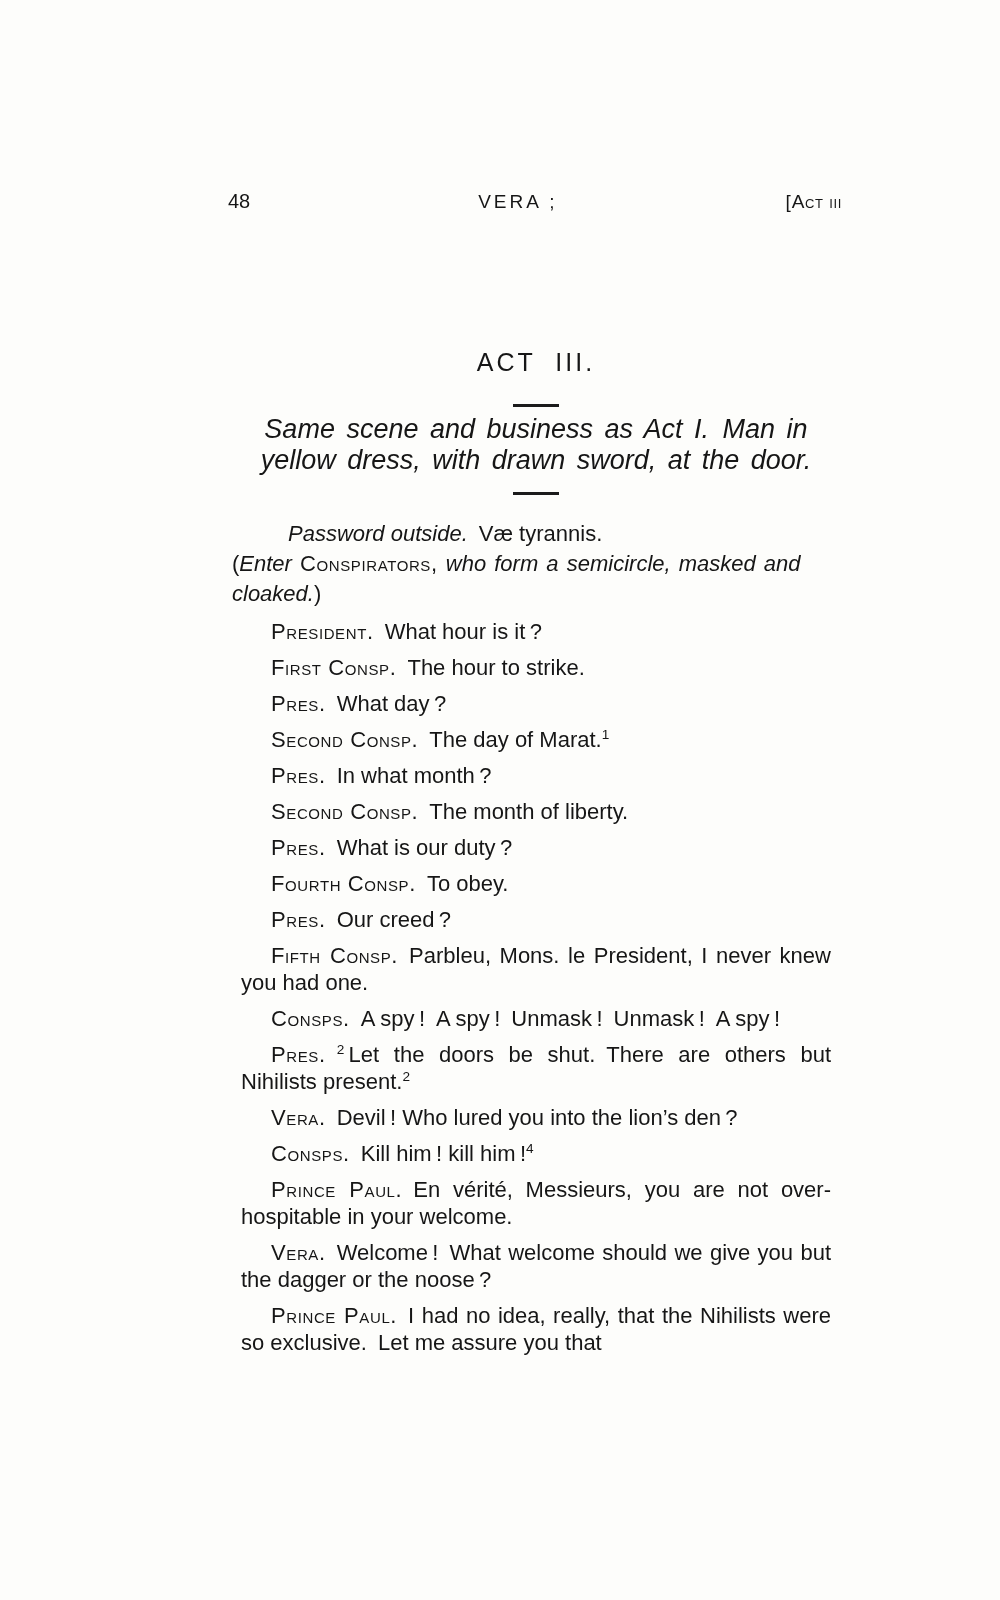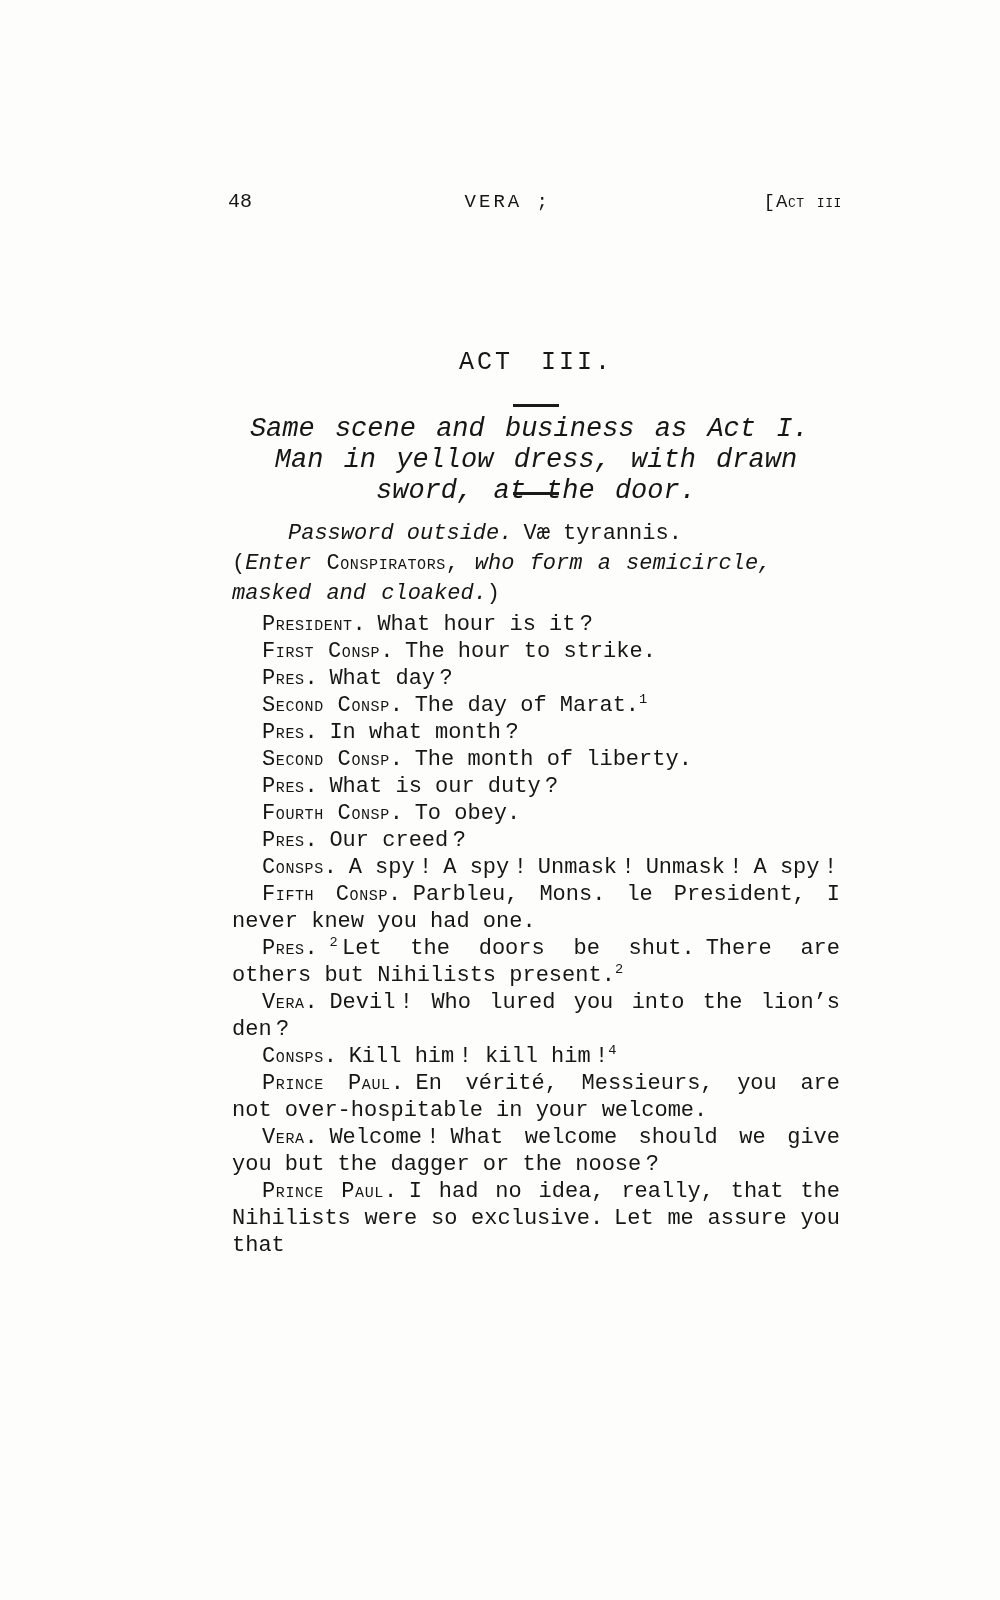--- a/index.html
+++ b/index.html
@@ -1,21 +1,21 @@
 <!DOCTYPE html>
 <html><head>
 <meta charset="utf-8">
 <style>
   html, body { margin: 0; padding: 0; }
   .page {
     position: relative;
     width: 1000px;
     height: 1600px;
     background: #fdfdfb;
-    font-family: Liberation Mono, monospace;
+    font-family: Liberation Sans, sans-serif;
     color: #161616;
     overflow: hidden;
   }
   .header {
     position: absolute;
     top: 190px; left: 228px; width: 614px;
     display: flex; justify-content: space-between; align-items: baseline;
     font-size: 19px;
   }
   .page-number { font-size: 20px; }
@@ -56,21 +56,21 @@
     padding-left: 56px;
     line-height: 30px;
   }
   .enter-direction {
     margin: 0;
     line-height: 30px;
     word-spacing: 2px;
   }
   .dialogue { margin-top: 2px; }
   .line {
-    margin: 0;
+    margin: 9px;
     line-height: 27px;
     text-indent: 30px;
     text-align: justify;
   }
   .sc { font-variant: small-caps; letter-spacing: 0.6px; }
   .i { font-style: italic; }
   sup { font-size: 0.62em; line-height: 0; vertical-align: super; }
 </style>
 </head>
 <body>
@@ -97,22 +97,22 @@
     <div class="dialogue">
         <p class="line"><span class="sc">President.</span> What hour is it ?</p>
         <p class="line"><span class="sc">First Consp.</span> The hour to strike.</p>
         <p class="line"><span class="sc">Pres.</span> What day ?</p>
         <p class="line"><span class="sc">Second Consp.</span> The day of Marat.<sup>1</sup></p>
         <p class="line"><span class="sc">Pres.</span> In what month ?</p>
         <p class="line"><span class="sc">Second Consp.</span> The month of liberty.</p>
         <p class="line"><span class="sc">Pres.</span> What is our duty ?</p>
         <p class="line"><span class="sc">Fourth Consp.</span> To obey.</p>
         <p class="line"><span class="sc">Pres.</span> Our creed ?</p>
+        <p class="line"><span class="sc">Fifth Consp.</span> Parbleu, Mons. le President, I never knew you had one.</p>
         <p class="line"><span class="sc">Consps.</span> A spy ! A spy ! Unmask ! Unmask ! A spy !</p>
-        <p class="line"><span class="sc">Fifth Consp.</span> Parbleu, Mons. le President, I never knew you had one.</p>
         <p class="line"><span class="sc">Pres.</span> <sup>2</sup> Let the doors be shut. There are others but Nihilists present.<sup>2</sup></p>
         <p class="line"><span class="sc">Vera.</span> Devil ! Who lured you into the lion’s den ?</p>
         <p class="line"><span class="sc">Consps.</span> Kill him ! kill him !<sup>4</sup></p>
         <p class="line"><span class="sc">Prince Paul.</span> En vérité, Messieurs, you are not over-hospitable in your welcome.</p>
         <p class="line"><span class="sc">Vera.</span> Welcome ! What welcome should we give you but the dagger or the noose ?</p>
         <p class="line"><span class="sc">Prince Paul.</span> I had no idea, really, that the Nihilists were so exclusive. Let me assure you that</p>
       </div>
   </div>
 
 </div>

